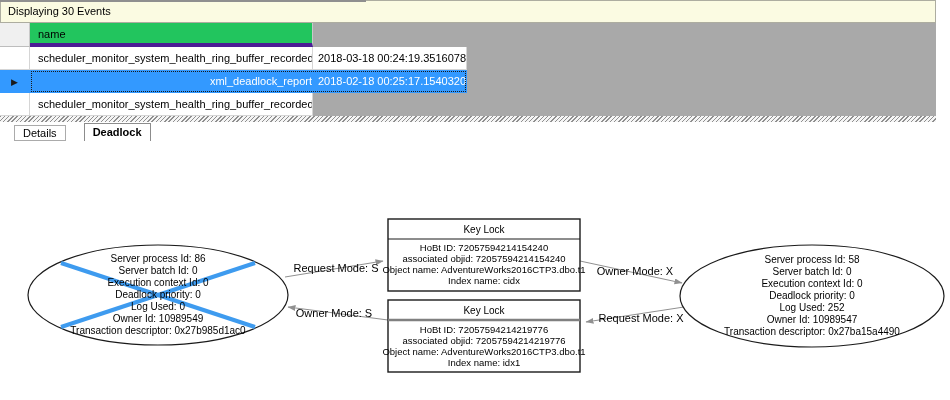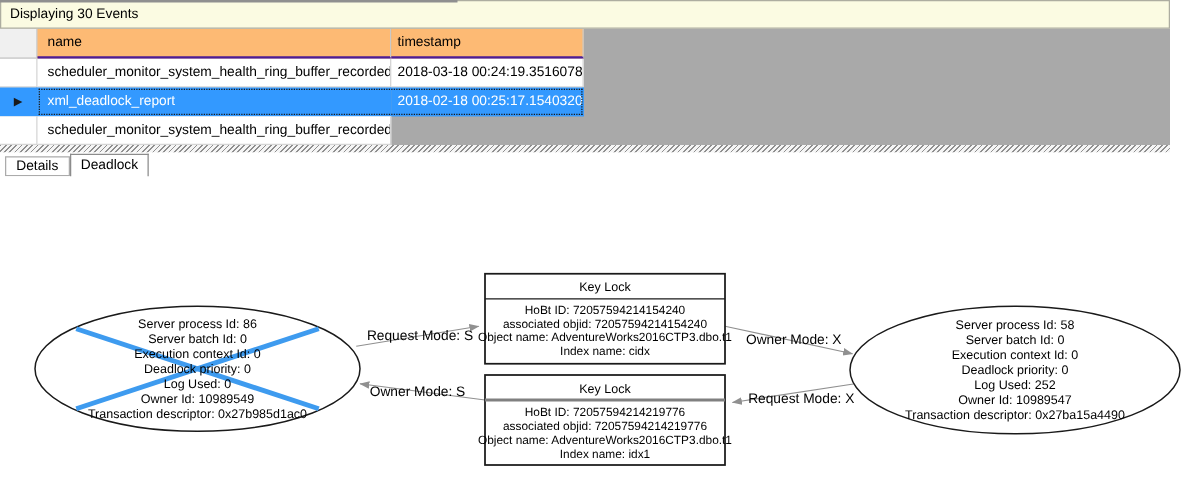--- a/index.html
+++ b/index.html
@@ -9,44 +9,44 @@
   
   .top-remnant { position:absolute; top:0; left:0; width:366px; height:2px; background:#8f8f8f; z-index:5; }
 
   
   .status-bar { height:23px; background:#fbfbe2; border:1px solid #adada0; line-height:21px; padding-left:7px; font-size:11px; color:#000; }
 
   
   .grid-area { position:relative; height:93px; background:#a9a9a9; overflow:hidden; }
   .grid-row { display:flex; width:467px; background:transparent; }
   .hdr { height:24px; }
-  .hdr .cell { background:#fdba74; border-bottom:2px solid #4c1d95; border-right:1px solid #c9c9c9; line-height:23px; font-size:11px; color:#000; }
+  .hdr .cell { background:#22c55e; border-bottom:4px solid #4c1d95; border-right:1px solid #c9c9c9; line-height:23px; font-size:11px; color:#000; }
   .cell { white-space:nowrap; overflow:hidden; }
   .sel-cell { width:30px; min-width:30px; background:#f0f0f0; border-right:1px solid #c9c9c9; border-bottom:1px solid #c9c9c9; text-align:center; }
   .hdr .sel-cell { background:#f0f0f0; border-bottom:1px solid #bdbdbd; }
   .name-cell { width:283px; min-width:283px; padding-left:8px; }
   .ts-cell { width:154px; min-width:154px; padding-left:5px; }
   .data-row { height:23px; }
-  .data-row .cells { display:flex; }
+  .data-row .cells { display:flex;text-align:right; }
   .data-row .cell { background:#fff; border-right:1px solid #d5d5d5; border-bottom:1px solid #d5d5d5; line-height:22px; font-size:11px; color:#000; }
   .data-row.selected .cell { background:#3399ff; color:#fff; border-right-color:#3399ff; border-bottom-color:#3399ff; }
   .data-row.selected .cells { outline:1px dotted #1a1a1a; outline-offset:-2px; }
   .row-arrow { font-size:9px; color:#1a1a1a; line-height:22px; }
 
   
   .splitter { height:6px; background:#f5f5f5; background-image:repeating-linear-gradient(135deg,#8f8f8f 0 1px,#f5f5f5 1px 3px); }
 
   
   .event-bar { height:19px; background:#f0f0f0; line-height:19px; padding-left:6px; font-size:11px; color:#000; }
 
   
-  .tab-strip { height:19px; background:#fff; padding-left:4px; display:flex; align-items:flex-end; }
+  .tab-strip { height:19px; background:#fff; padding-left:14px; display:flex; align-items:flex-end; }
   .tab { font-size:11px; color:#000; padding:0 8px; background:#fff; }
   .tab.inactive { height:16px; line-height:15px; border:1px solid #ababab; }
-  .tab.active { height:18px; line-height:17px; border:1px solid #8c8c8c; border-bottom:none; margin-left:0; position:relative; z-index:2; }
+  .tab.active { height:18px; line-height:17px; border:1px solid #8c8c8c; border-bottom:none; margin-left:18px; position:relative; z-index:2;font-weight:bold; }
 
   
   .graph-pane { height:240px; background:#fff; position:relative; }
   svg text { fill:#000; }
   .node-text { font-size:10px; text-anchor:middle; }
   .box-title { font-size:10px; text-anchor:middle; }
   .box-text { font-size:9.5px; text-anchor:middle; }
   .edge-label { font-size:11px; text-anchor:middle; }
 </style>
 </head>
@@ -56,21 +56,20 @@
   <div class="top-remnant"></div>
 
   <div class="status-bar">
     <span>Displaying 30 Events</span>
   </div>
 
   <div class="grid-area">
     <div class="grid-row hdr">
       <div class="cell sel-cell"></div>
       <div class="cell name-cell">name</div>
-      <div class="cell ts-cell">timestamp</div>
     </div>
     <div class="grid-row data-row">
       <div class="cell sel-cell"></div>
       <div class="cells">
         <div class="cell name-cell">scheduler_monitor_system_health_ring_buffer_recorded</div>
         <div class="cell ts-cell">2018-03-18 00:24:19.3516078</div>
       </div>
     </div>
     <div class="grid-row data-row selected">
       <div class="cell sel-cell"><span class="row-arrow">▶</span></div>

